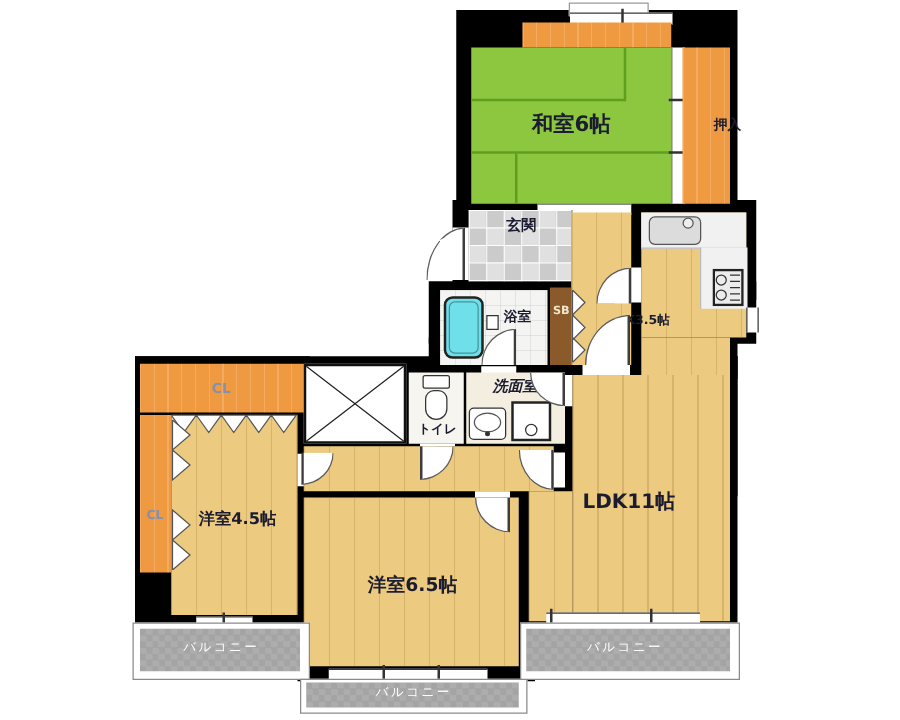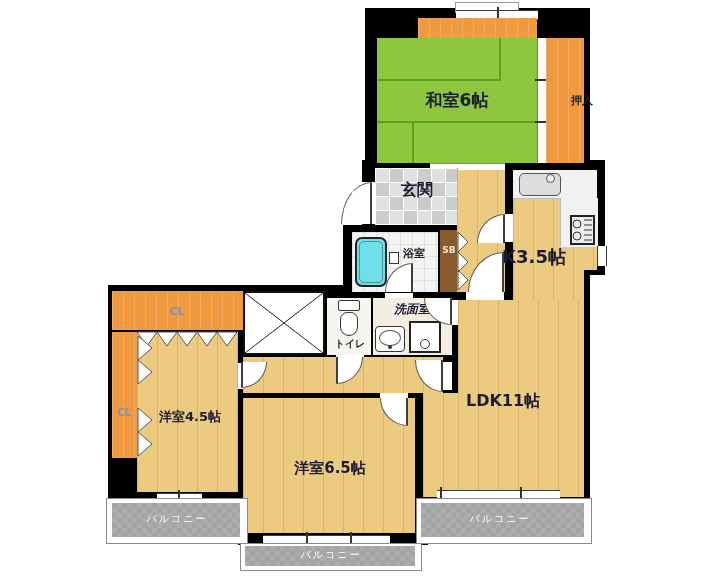--- a/index.html
+++ b/index.html
@@ -67,39 +67,39 @@
   <div class="fus" style="left:537px;top:38px;width:9px;height:125px;border-left:1px solid #777;border-right:1px solid #777;"></div>
   <div class="tick" style="left:535px;top:79px;width:12px;height:2px;"></div>
   <div class="tick" style="left:535px;top:121px;width:12px;height:2px;"></div>
   <div class="orange" style="left:546px;top:38px;width:38px;height:125px;"></div>
   <span class="lbl" style="left:566px;top:100px;font-size:11px;margin-left:16px;">押入</span>
   <span class="lbl" style="left:457px;top:100px;font-size:17px;">和室6帖</span>
 
   <div class="fus" style="left:430px;top:163px;width:75px;height:7px;border-top:1px solid #888;border-bottom:1px solid #888;"></div>
   <div class="tile" style="left:375px;top:168px;width:82px;height:57px;border-right:1px solid #9a9a9a;"></div>
   <div class="wood" style="left:457px;top:170px;width:48px;height:122px;"></div>
-  <span class="lbl" style="left:417px;top:190px;font-size:16px;">玄関</span>
+  <span class="lbl" style="left:417px;top:180px;font-size:12px;">玄関</span>
 
   <div class="white" style="left:362px;top:182px;width:13px;height:42px;"></div>
   <div class="door tl" style="left:341px;top:182px;width:31px;height:42px;"></div>
 
   <div class="wood" style="left:513px;top:170px;width:84px;height:100px;"></div>
   <div class="wood" style="left:513px;top:270px;width:71px;height:30px;"></div>
   <div class="counter" style="left:513px;top:170px;width:84px;height:28px;border-bottom:1px solid #bbb;"></div>
   <div class="counter" style="left:560px;top:198px;width:37px;height:49px;border-left:1px solid #bbb;"></div>
   <div class="fix" style="left:519px;top:173px;width:42px;height:23px;background:#dcdcdc;border:1px solid #555;border-radius:5px;"></div>
   <div class="fix" style="left:546px;top:174px;width:9px;height:9px;background:#eee;border:1px solid #555;border-radius:50%;"></div>
   <svg class="abs" style="left:570px;top:215px;" width="25" height="30" viewBox="0 0 25 30">
     <rect x="1" y="1" width="23" height="28" fill="#ececec" stroke="#222" stroke-width="2"></rect>
     <circle cx="7" cy="9" r="4" fill="none" stroke="#333"></circle>
     <circle cx="7" cy="21" r="4" fill="none" stroke="#333"></circle>
     <path d="M14 5h8M14 10h8M14 15h8M14 20h8M14 25h8" stroke="#333" stroke-width="1"></path>
   </svg>
   <div class="win" style="left:597px;top:246px;width:8px;height:20px;border:none;border-left:1px solid #3a3a3a;border-right:1px solid #3a3a3a;"></div>
-  <span class="lbl" style="left:534px;top:257px;font-size:18px;">K3.5帖</span>
+  <span class="lbl" style="left:518px;top:257px;font-size:10px;">K3.5帖</span>
 
   <div class="white" style="left:505px;top:214px;width:8px;height:28px;"></div>
   <div class="door tl" style="left:477px;top:214px;width:28px;height:29px;"></div>
 
   <div class="white" style="left:466px;top:292px;width:38px;height:9px;"></div>
   <div class="door tl" style="left:468px;top:252px;width:36px;height:40px;"></div>
 
   <div class="bathfloor" style="left:352px;top:232px;width:86px;height:60px;"></div>
   <div class="fix" style="left:355px;top:237px;width:32px;height:50px;background:var(--c-bath-tub,#6fe0ea);border:2px solid #222;border-radius:7px;"></div>
   <div class="fix" style="left:359px;top:241px;width:24px;height:42px;border:1px solid rgba(0,0,0,.35);border-radius:5px;"></div>

